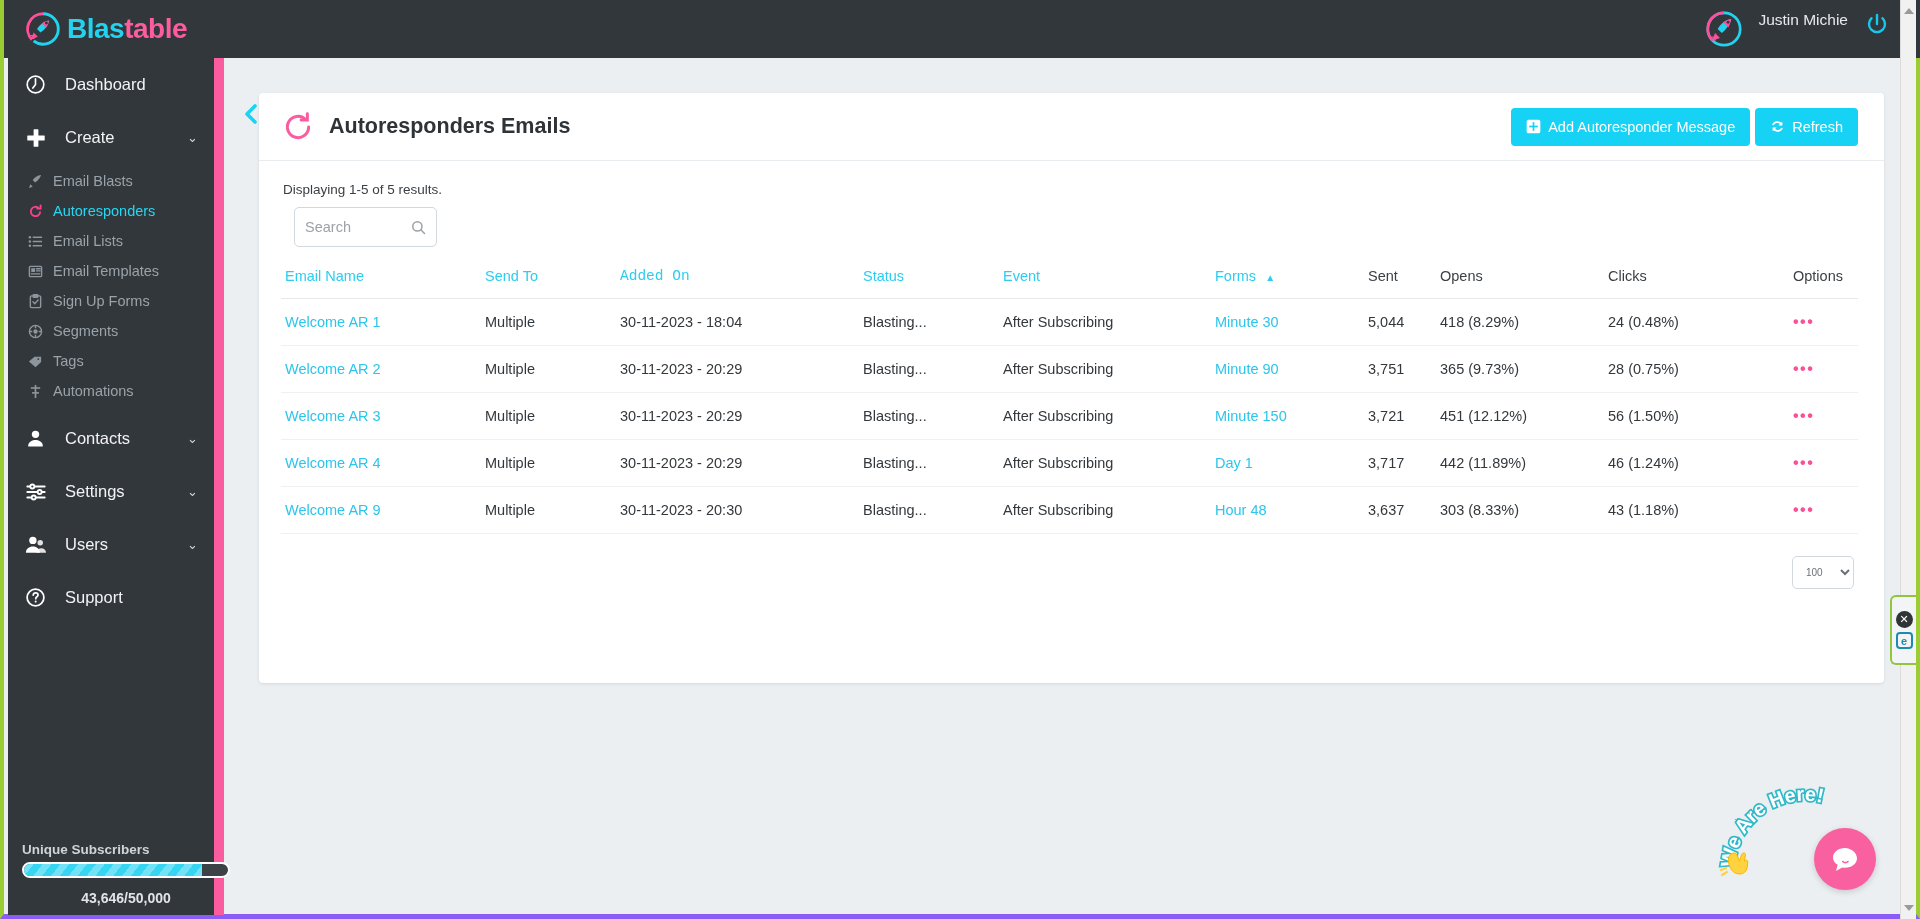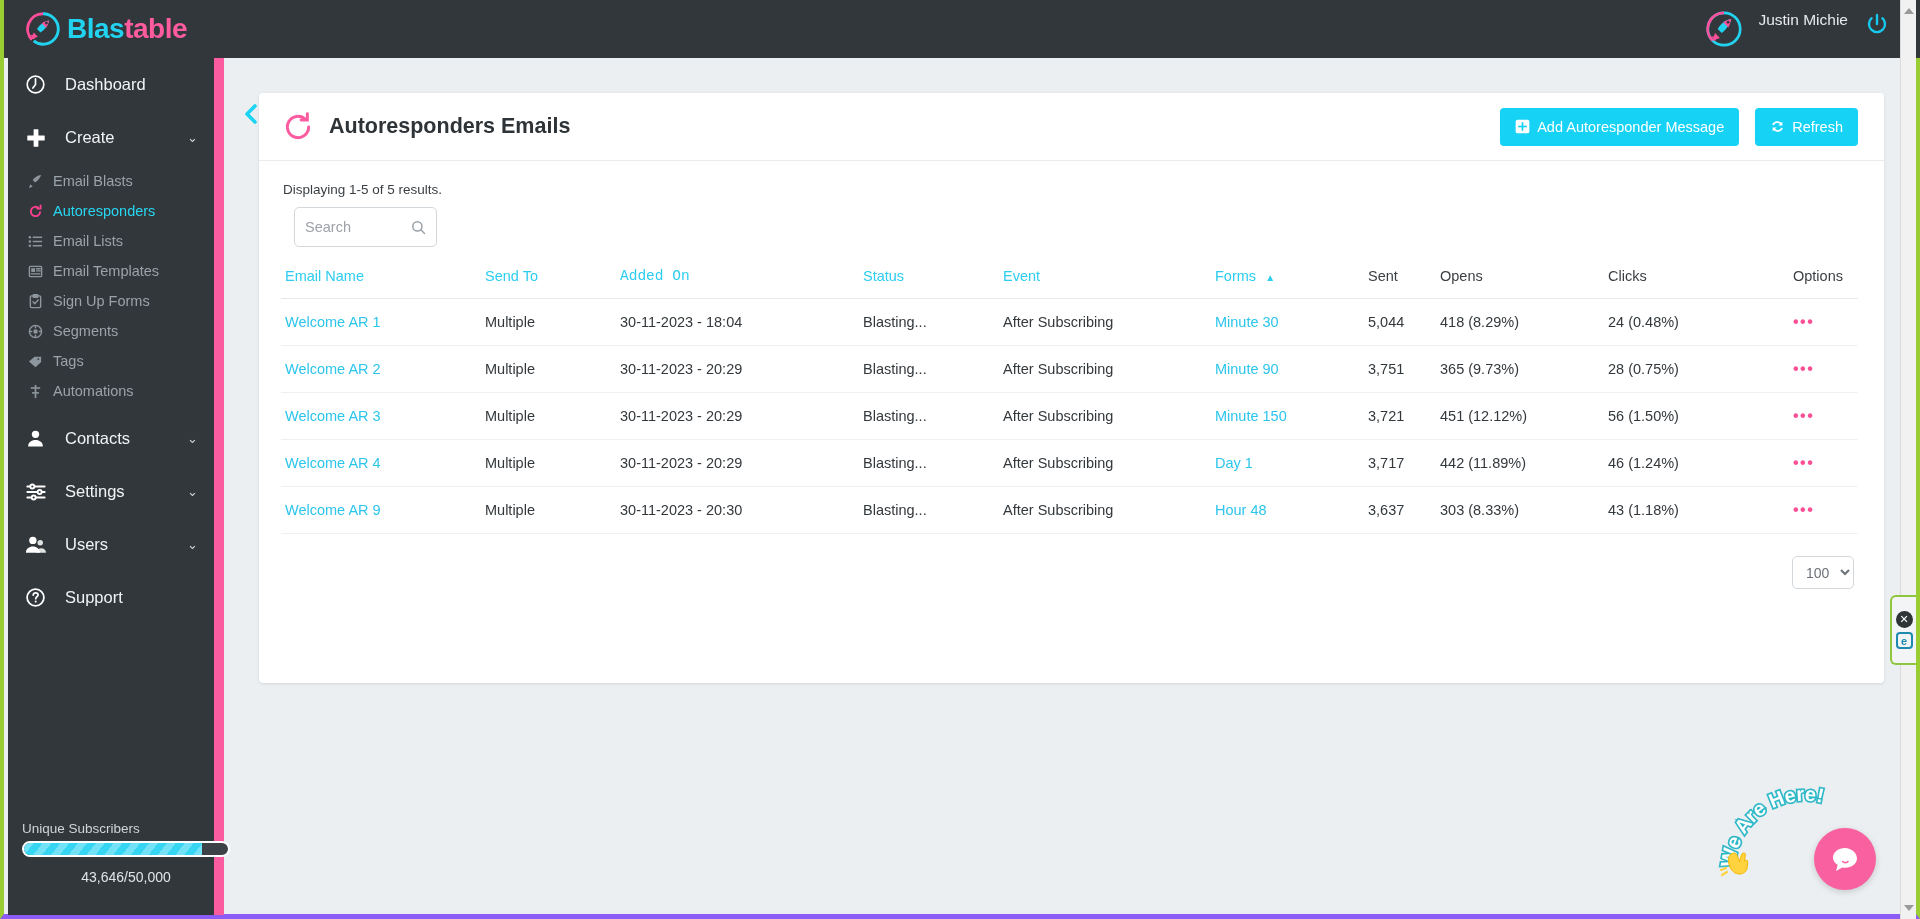--- a/index.html
+++ b/index.html
@@ -101,22 +101,22 @@
     width: 22px; flex: none;
     display: flex; align-items: center;
     color: #8d969d;
   }
   .sub-item .si-label { margin-left: 3px; }
   .sub-item.sel .si-label { color: #27d7f2; }
   .sub-item.sel .si-icon { color: #fb3f8f; }
 
   
   .subs {
-    position: absolute; bottom: 30px; left: 0;
-    width: 236px; padding: 0 14px;
+    position: absolute; bottom: 9px; left: 0;
+    width: 236px; padding: 0 14px; font-weight: bold;
   }
   .subs-title { color: #cfd4d8; font-size: 13.5px; margin-bottom: 5px; }
   .meter {
     height: 16px; border-radius: 9px;
     background: #3d4246; border: 2px solid #ffffff;
     overflow: hidden; position: relative;
   }
   .meter-fill {
     height: 100%; width: 87.3%;
     background-color: #36d6f2;
@@ -148,21 +148,21 @@
   }
   .card-head {
     height: 68px; display: flex; align-items: center;
     padding: 0 26px 0 22px;
     border-bottom: 1px solid #e9ecef;
   }
   .refresh-circle { margin-right: 14px; display:flex; align-items:center; }
   .card-title {
     font-size: 21.5px; font-weight: bold; color: #2e3337;
   }
-  .head-btns { margin-left: auto; display: flex; gap: 16px; }
+  .head-btns { margin-left: auto; display: flex; gap: 5px; }
   .btn {
     background: #16d2f4; color: #ffffff;
     border: none; border-radius: 4px;
     height: 38px; padding: 0 15px;
     font-size: 14.5px; font-family: inherit;
     display: flex; align-items: center; gap: 7px;
     cursor: pointer; white-space: nowrap;
   }
 
   .card-body { padding: 12px 26px 0 22px; }
@@ -211,21 +211,21 @@
   .col-clicks{ width: 185px; }
   .col-opts  { width: auto; }
 
   .pager {
     display: flex; justify-content: flex-end;
     padding: 22px 4px 0 0;
   }
   .pager select {
     height: 33px; width: 62px;
     border: 1px solid #d3d8dc; border-radius: 5px;
-    background: #fff; color: #6b7177; font-size: 14px;
+    background: #fff; color: #6b7177; font-size: 10px;
     font-family: inherit; padding-left: 9px; cursor: pointer;
   }
 
   
   .edge-widget {
     position: absolute; right: 0px; top: 595px;
     width: 26px; height: 70px;
     border: 2px solid #8fc63d; border-right: none;
     border-radius: 6px 0 0 6px;
     background: #f3f4f5;

